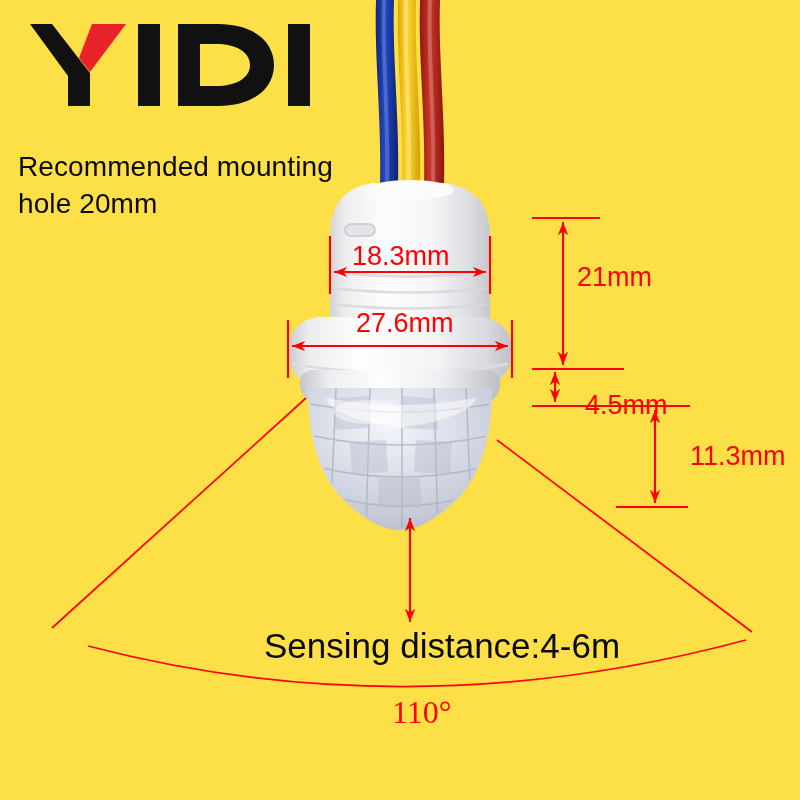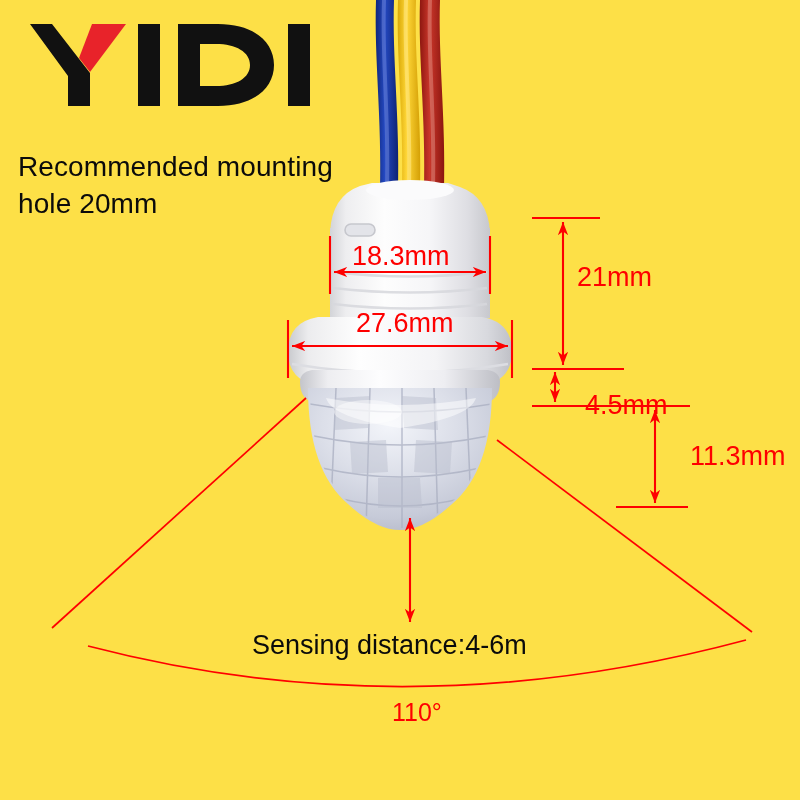--- a/index.html
+++ b/index.html
@@ -46,30 +46,32 @@
   .dim-label {
     position: absolute;
     color: #fe0000;
     font-size: 27px;
     line-height: 27px;
     white-space: nowrap;
   }
   .black-label {
     position: absolute;
     color: #0b0b0b;
-    font-size: 27px;
+    font-size: 35px;
     line-height: 31px;
     white-space: nowrap;
+    margin-left: 12px;
   }
   .angle-label {
     position: absolute;
     color: #fe0000;
-    font-size: 25px;
+    font-size: 32px;
     line-height: 25px;
     white-space: nowrap;
+    font-family: Liberation Serif, serif;
   }
   #lbl-183 { left: 352px; top: 243px; }
   #lbl-276 { left: 356px; top: 310px; text-align: right; }
   #lbl-21  { left: 577px; top: 264px; }
   #lbl-45  { left: 585px; top: 392px; }
   #lbl-113 { left: 666px; top: 443px; margin-left: 24px; }
   #lbl-sensing { left: 252px; top: 630px; }
   #lbl-angle { left: 392px; top: 700px; }
 </style>
 </head>

